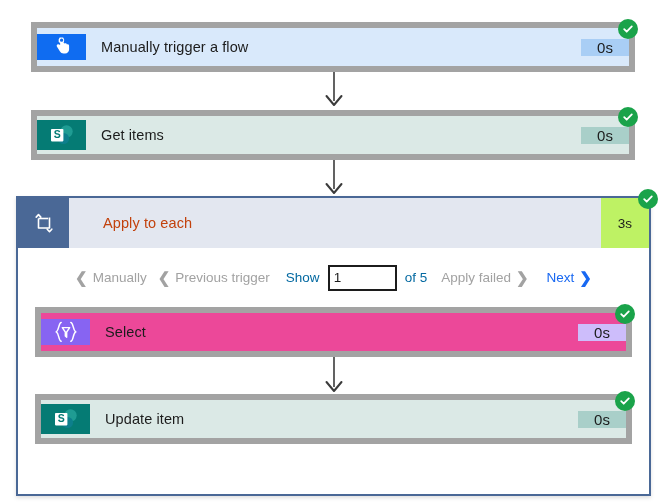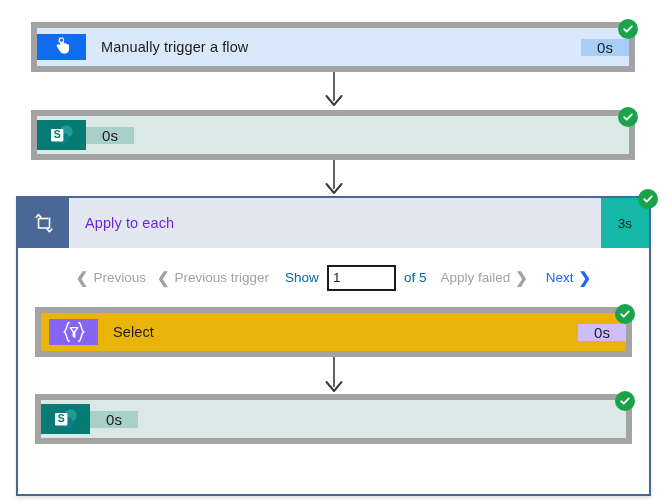--- a/index.html
+++ b/index.html
@@ -65,21 +65,21 @@
 
   
   .card.trigger        { background: #d9e9fb; }
   .card.trigger .card-icon     { background: #0f6cf1; }
   .card.trigger .card-duration { background: #a9cef5; }
 
   .card.sharepoint        { background: #dbe9e6; }
   .card.sharepoint .card-icon     { background: #057b74; }
   .card.sharepoint .card-duration { background: #a9cfc9; }
 
-  .card.dataop        { background: #eab308; padding-left: 8px; }
+  .card.dataop        { background: #ec4899; }
   .card.dataop .card-icon     { background: #8764f2; }
   .card.dataop .card-duration { background: #cdbdfb; }
 
   
   .scope {
     position: absolute;
     left: 16px;
     top: 196px;
     width: 635px;
     border: 2px solid #4a6896;
@@ -99,31 +99,31 @@
     min-width: 51px;
     background: #4a6896;
     display: flex;
     align-items: center;
     justify-content: center;
   }
   .scope-header .card-title {
     flex: 1 1 auto;
     display: flex;
     align-items: center;
-    padding-left: 16px;
+    padding-left: 34px;
     font-size: 14.5px;
-    color: #6d28d9;
+    color: #c2410c;
   }
   .scope-header .card-duration {
     width: 48px;
     min-width: 48px;
     display: flex;
     align-items: center;
     justify-content: center;
-    background: #14b8a6;
+    background: #bef264;
     font-size: 13.5px;
     color: #1c1c1c;
   }
   .scope-body {
     padding: 0 17px 0 17px;
     background: #ffffff;
   }
 
   
   .pager {
@@ -218,20 +218,21 @@
 <div class="top-card-wrap" style="top:110px;">
   <div class="card sharepoint">
     <div class="card-icon">
       <svg width="30" height="30" viewBox="0 0 30 30" aria-hidden="true">
         <circle cx="19.5" cy="11.5" r="6.2" fill="#1f9c93"></circle>
         <circle cx="16.5" cy="18.5" r="5.6" fill="#0d7f8c"></circle>
         <rect x="4.0" y="9.0" width="12.4" height="12.4" rx="0.8" fill="#ffffff"></rect>
         <text x="10.2" y="18.4" font-family="'Liberation Sans',sans-serif" font-size="10.5" font-weight="bold" fill="#057b74" text-anchor="middle">S</text>
       </svg>
     </div>
+    <div class="card-title">Get items</div>
     <div class="card-duration">0s</div>
     <div class="status-badge">
       <svg width="12" height="12" viewBox="0 0 12 12" aria-hidden="true">
         <path d="M2.2 6.2 L4.7 8.7 L9.8 3.4" stroke="#ffffff" stroke-width="1.8" fill="none" stroke-linecap="round" stroke-linejoin="round"></path>
       </svg>
     </div>
   </div>
 </div>
 
 <div class="connector" style="position:absolute; top:160px; left:0; width:667px;">
@@ -259,21 +260,21 @@
         <path d="M2.2 6.2 L4.7 8.7 L9.8 3.4" stroke="#ffffff" stroke-width="1.8" fill="none" stroke-linecap="round" stroke-linejoin="round"></path>
       </svg>
     </div>
   </div>
 
   <div class="scope-body">
 
     <div class="pager">
       <span class="pager-btn">
         <span class="pager-chev">❮</span>
-        <span>Previous</span>
+        <span>Manually</span>
       </span>
       <span class="gap-a"></span>
       <span class="pager-btn">
         <span class="pager-chev">❮</span>
         <span>Previous trigger</span>
       </span>
       <span class="gap-b"></span>
       <span class="pager-label">Show</span>
       <span class="gap-c"></span>
       <input class="pager-input" type="text" value="1" style="">
@@ -320,20 +321,21 @@
     <div class="inner-card-wrap">
       <div class="card sharepoint">
         <div class="card-icon">
           <svg width="30" height="30" viewBox="0 0 30 30" aria-hidden="true">
             <circle cx="19.5" cy="11.5" r="6.2" fill="#1f9c93"></circle>
             <circle cx="16.5" cy="18.5" r="5.6" fill="#0d7f8c"></circle>
             <rect x="4.0" y="9.0" width="12.4" height="12.4" rx="0.8" fill="#ffffff"></rect>
             <text x="10.2" y="18.4" font-family="'Liberation Sans',sans-serif" font-size="10.5" font-weight="bold" fill="#057b74" text-anchor="middle">S</text>
           </svg>
         </div>
+        <div class="card-title">Update item</div>
         <div class="card-duration">0s</div>
         <div class="status-badge">
           <svg width="12" height="12" viewBox="0 0 12 12" aria-hidden="true">
             <path d="M2.2 6.2 L4.7 8.7 L9.8 3.4" stroke="#ffffff" stroke-width="1.8" fill="none" stroke-linecap="round" stroke-linejoin="round"></path>
           </svg>
         </div>
       </div>
     </div>
 
     <div style="height:50px;"></div>

